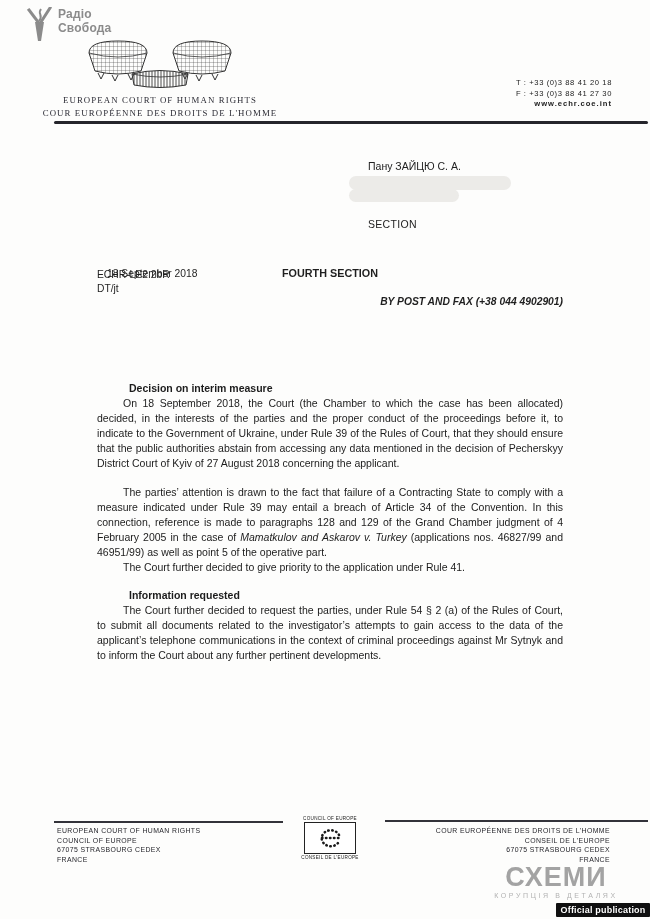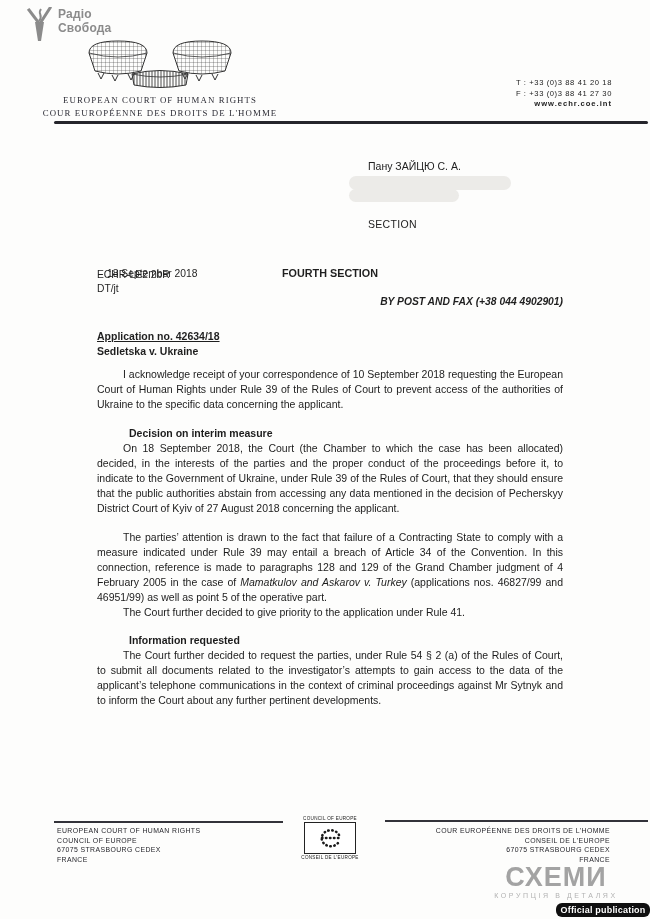--- a/index.html
+++ b/index.html
@@ -50,21 +50,21 @@
   .foot-rule-r{position:absolute;left:385px;top:820px;width:263px;height:1.6px;background:#33333a;}
   .foot-left{position:absolute;left:57px;top:826px;font-size:6.9px;letter-spacing:.4px;line-height:9.5px;color:#26262c;}
   .foot-right{position:absolute;left:400px;top:826px;width:210px;text-align:right;font-size:6.9px;letter-spacing:.4px;line-height:9.5px;color:#26262c;}
   .coe{position:absolute;left:299px;top:816px;width:62px;text-align:center;color:#222;}
   .coe .t{font-size:4.6px;letter-spacing:.3px;white-space:nowrap;}
   .coe .box{margin:1px auto;width:50px;height:30px;border:1.3px solid #222;display:flex;align-items:center;justify-content:center;background:#fff;}
 
   
   .sx-brand{position:absolute;left:496px;top:862px;width:120px;text-align:center;font-size:27px;font-weight:bold;letter-spacing:1px;color:#a3a3a3;font-family:"Liberation Sans",sans-serif;}
   .sx-tag{position:absolute;left:494px;top:892px;width:124px;text-align:center;font-size:7px;letter-spacing:2.6px;color:#b3b3b3;white-space:nowrap;}
-  .sx-ribbon{position:absolute;left:556px;top:903px;width:94px;height:14px;background:#101010;border-radius:6px;display:flex;align-items:center;justify-content:center;}
+  .sx-ribbon{position:absolute;left:556px;top:903px;width:94px;height:14px;background:#101010;border-radius:1px;display:flex;align-items:center;justify-content:center;}
   .sx-ribbon span{color:#fff;font-size:9px;font-weight:bold;letter-spacing:.2px;text-shadow:0 0 1px #000;}
 </style>
 </head>
 <body>
 
 <div class="page">
 
   <div class="rs-logo">
     <span>
       <svg width="28" height="36" viewBox="0 0 28 36">
@@ -124,27 +124,22 @@
   <div class="recipient-country">SECTION</div>
 
   <div class="section-title">FOURTH SECTION</div>
   <div class="refs">
     <div>ECHR-LE2.2bR</div>
     <div>DT/jt</div>
   </div>
   <div class="date-line">18 September 2018</div>
   <div class="delivery-line">BY POST AND FAX (+38 044 4902901)</div>
 
-  <div class="app-block">
-    <div class="u">Application no. 42634/18</div>
-    <div>Sedletska v. Ukraine</div>
-  </div>
 
   <div class="body-flow">
-    <p class="ind mt-p1">I acknowledge receipt of your correspondence of 10 September 2018 requesting the European Court of Human Rights under Rule 39 of the Rules of Court to prevent access of the authorities of Ukraine to the specific data concerning the applicant.</p>
     <p class="h mt-hdec">Decision on interim measure</p>
     <p class="ind">On 18 September 2018, the Court (the Chamber to which the case has been allocated) decided, in the interests of the parties and the proper conduct of the proceedings before it, to indicate to the Government of Ukraine, under Rule 39 of the Rules of Court, that they should ensure that the public authorities abstain from accessing any data mentioned in the decision of Pecherskyy District Court of Kyiv of 27 August 2018 concerning the applicant.</p>
     <p class="ind mt-warn"><span>The parties’ attention is drawn to the fact that failure of a Contracting State to comply with a measure indicated under Rule 39 may entail a breach of Article 34 of the Convention. In this connection, reference is made to paragraphs 128 and 129 of the Grand Chamber judgment of 4 February 2005 in the case of </span><i>Mamatkulov and Askarov v. Turkey</i><span> (applications nos. 46827/99 and 46951/99) as well as point 5 of the operative part.</span></p>
     <p class="ind">The Court further decided to give priority to the application under Rule 41.</p>
     <p class="h mt-hinf">Information requested</p>
     <p class="ind">The Court further decided to request the parties, under Rule 54 § 2 (a) of the Rules of Court, to submit all documents related to the investigator’s attempts to gain access to the data of the applicant’s telephone communications in the context of criminal proceedings against Mr Sytnyk and to inform the Court about any further pertinent developments.</p>
   </div>
 
   <div class="foot-rule-l"></div>
   <div class="foot-rule-r"></div>

